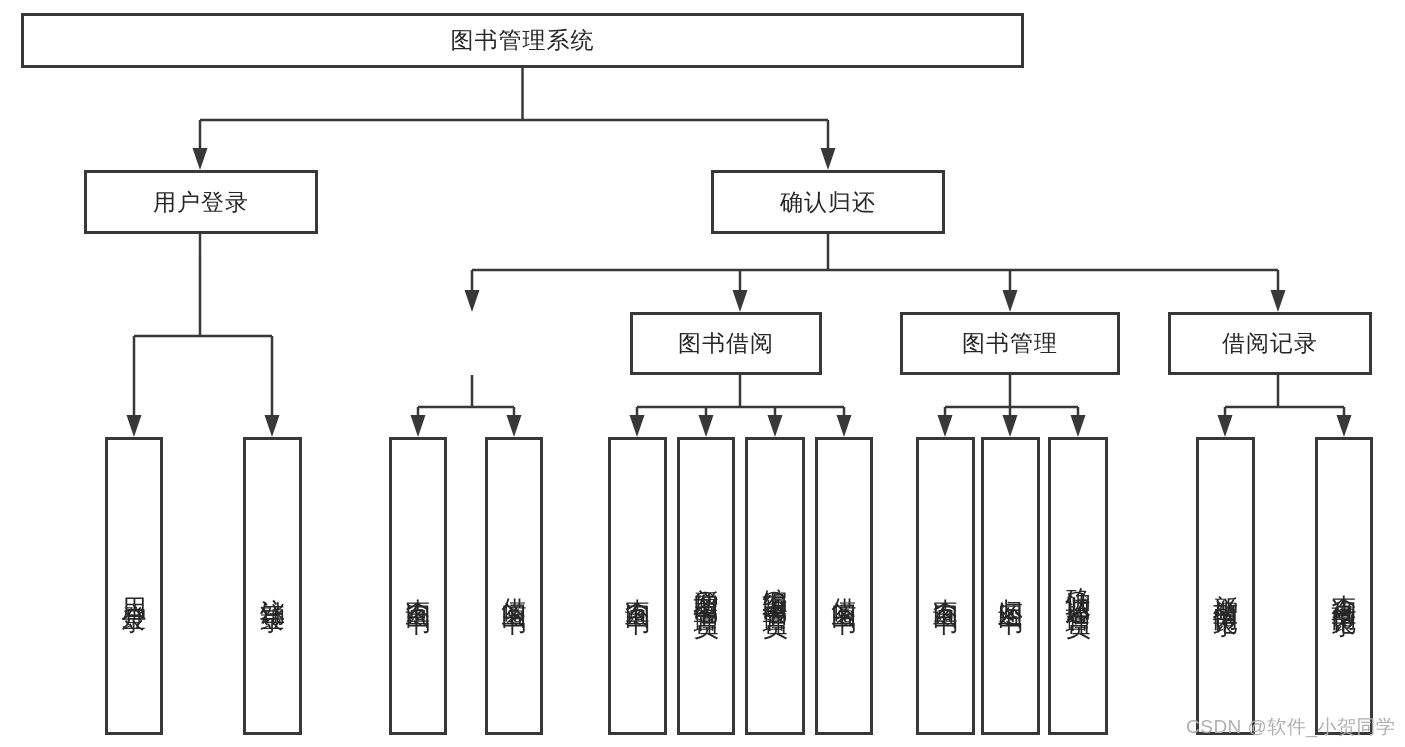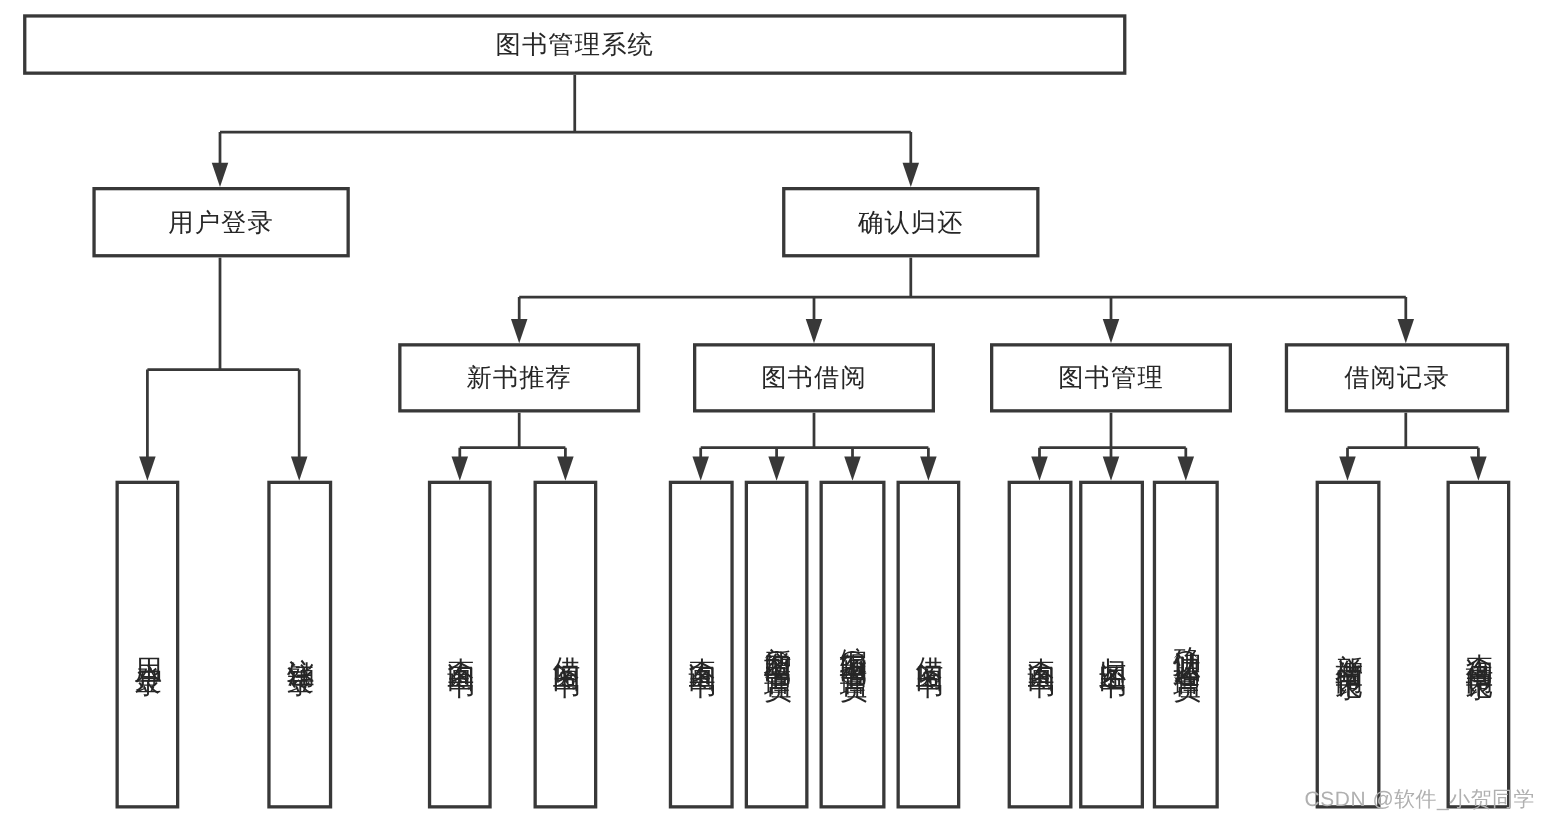--- a/index.html
+++ b/index.html
@@ -82,22 +82,21 @@
       <polygon points="1217.5,415 1232.5,415 1225,437"></polygon>
       <polygon points="1336.5,415 1351.5,415 1344,437"></polygon>
     </g>
   </svg>
 
   <div class="n h" style="left:21px;top:13px;width:1003px;height:55px">图书管理系统</div>
 
   <div class="n h" style="left:84px;top:170px;width:234px;height:64px">用户登录</div>
   <div class="n h" style="left:711px;top:170px;width:234px;height:64px">确认归还</div>
 
-  <div class="n h" style="left:362px;top:312px;width:220px;height:63px">新书推荐</div>
-  <div class="n h" style="left:630px;top:312px;width:220px;height:63px">图书借阅</div>
+  <div class="n h" style="left:630px;top:312px;width:192px;height:63px">图书借阅</div>
   <div class="n h" style="left:900px;top:312px;width:220px;height:63px">图书管理</div>
   <div class="n h" style="left:1168px;top:312px;width:204px;height:63px">借阅记录</div>
 
   <div class="n v" style="left:105px;top:437px;width:58px;height:298px">用户登录</div>
   <div class="n v" style="left:243px;top:437px;width:59px;height:298px">注销登录</div>
 
   <div class="n v" style="left:389px;top:437px;width:58px;height:298px">查询图书</div>
   <div class="n v" style="left:485px;top:437px;width:58px;height:298px">借阅图书</div>
 
   <div class="n v" style="left:608px;top:437px;width:59px;height:298px">查询图书</div>

